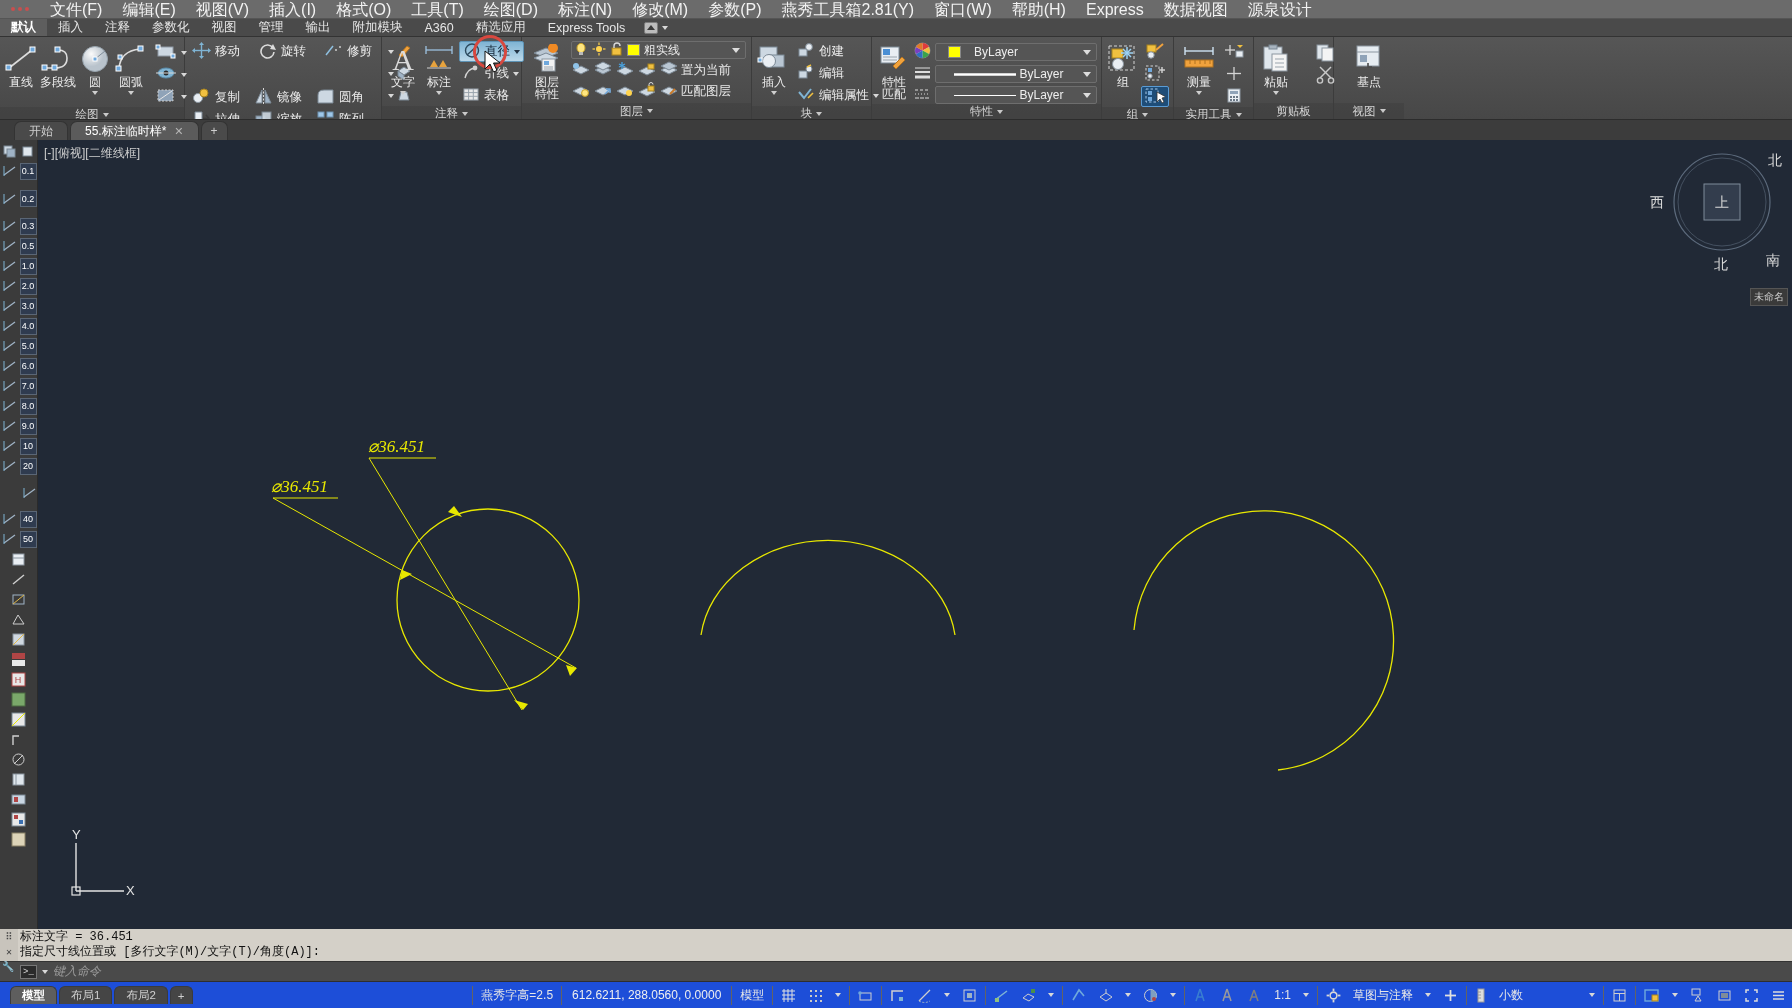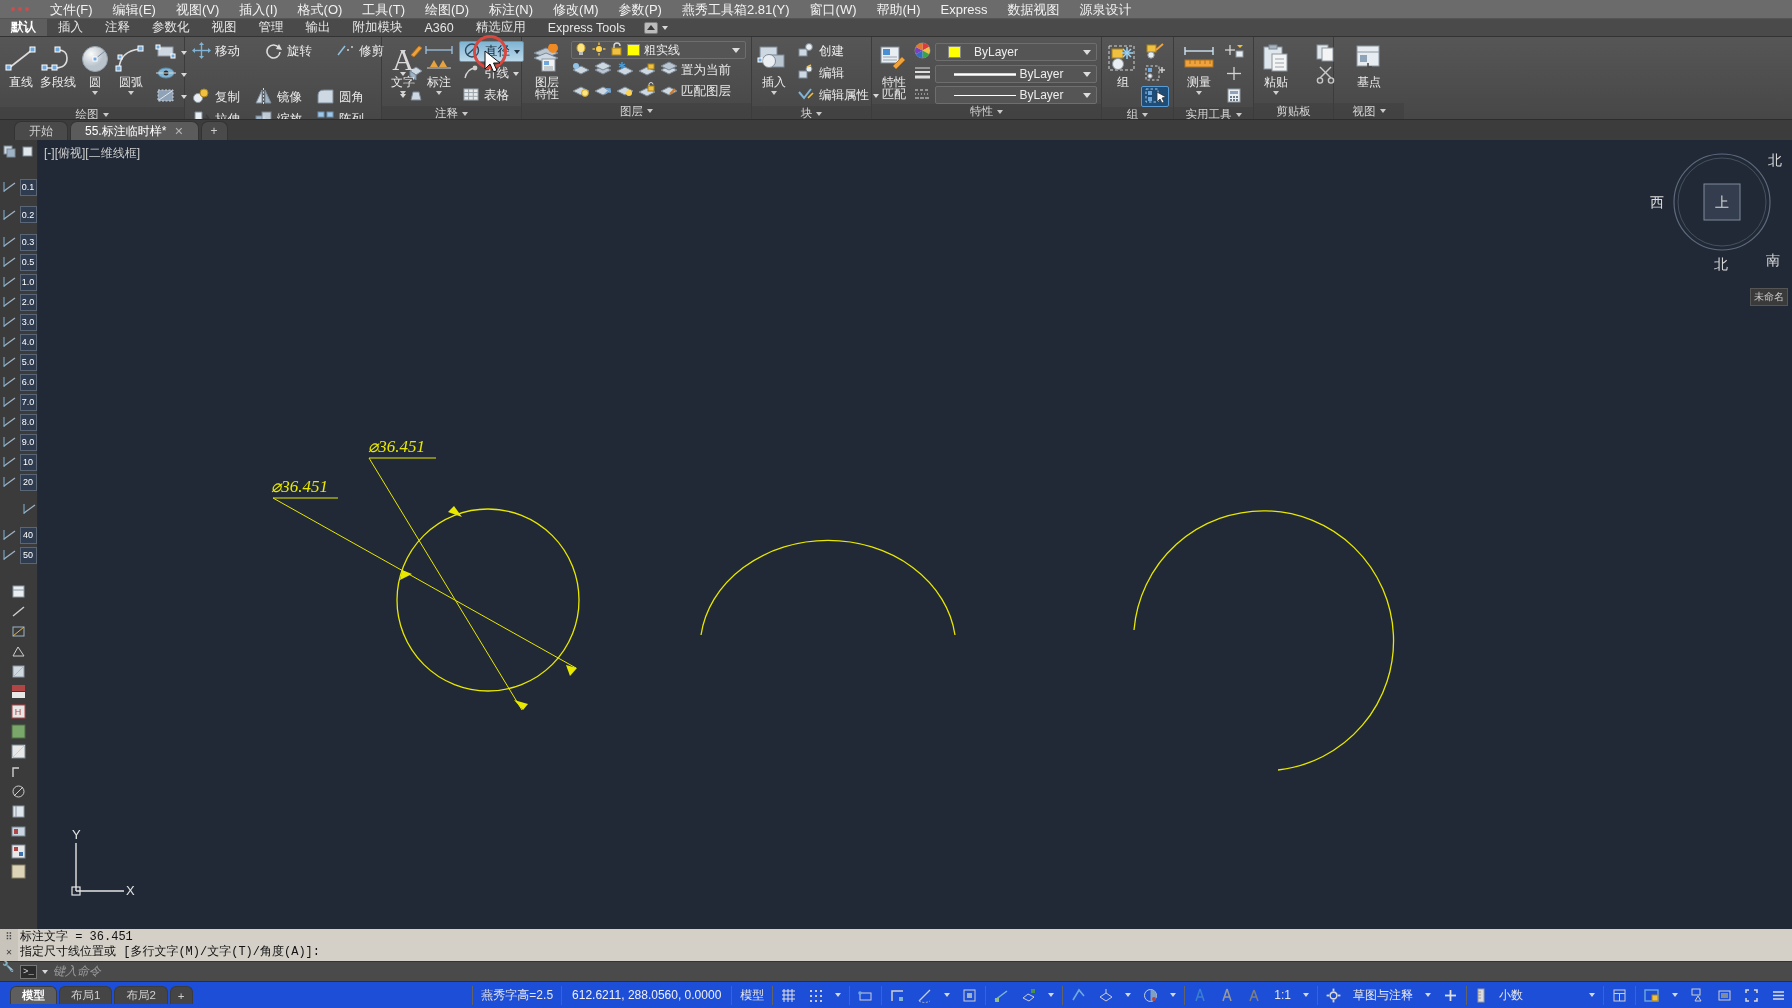--- a/index.html
+++ b/index.html
@@ -14,21 +14,21 @@
   .app { width:1792px; height:1008px; position:relative; display:flex; flex-direction:column; }
 
   
   .menubar {
     height:19px; background:#6b6b6b; display:flex; align-items:center;
     border-bottom:1px solid #555; flex:none; position:relative;
   }
   .qat { width:40px; height:19px; display:flex; align-items:center; justify-content:center; gap:3px;}
   .qat i { width:4px;height:4px;background:#c94f4f;border-radius:50%; display:block;}
   .menubar .mi {
-    padding:0 10px; height:19px; line-height:19px; color:#f2f2f2; font-size:13px; white-space:nowrap;
+    padding:0 10px; height:19px; line-height:19px; color:#f2f2f2; font-size:16px; white-space:nowrap;
     cursor:default;
   }
 
   
   .ribtabs {
     height:18px; background:#4a4a4a; display:flex; align-items:stretch; flex:none;
     border-bottom:1px solid #333; position:relative;
   }
   .ribtabs .rt {
     padding:0 11px; font-size:12.5px; color:#e6e6e6; display:flex; align-items:center; white-space:nowrap;
@@ -87,21 +87,21 @@
   .ftab.active { background:#5b5b5b; color:#fff; }
   .ftab .x { font-size:11px; color:#b5b5b5; }
   .ftab.plus { padding:0 9px; }
 
   
   .main { flex:1; display:flex; position:relative; min-height:0; background:#212936; }
 
   
   .lefttool {
     width:38px; background:#3b3b3b; display:flex; flex-direction:column; align-items:center;
-    padding-top:2px; gap:16px; flex:none; border-right:1px solid #2a2a2a;
+    padding-top:2px; gap:0px; flex:none; border-right:1px solid #2a2a2a;
   }
   .ltbtn { width:18px;height:18px; margin:0.5px 0; display:flex;align-items:center;justify-content:center; }
   .lt2col { display:flex; }
   .dimlabel {
     width:17px;height:17px; background:#2f3b4f; color:#fff; font-size:9px;
     display:flex;align-items:center;justify-content:center; border:1px solid #5a6676;
   }
 
   
   .canvas { flex:1; position:relative; background:#212936; overflow:hidden; }
@@ -284,21 +284,21 @@
       </div>
       <div class="panel-title">
         <span>绘图</span>
           <span class="caret-d"></span>
       </div>
     </div>
 
     <div class="panel" style="width:197px;">
       <div class="panel-body" style="gap:0;">
         <div class="col3" style="padding-top:1px;" id="modify-grid">
-            <div style="display: flex; gap: 12px;">
+            <div style="display: flex; gap: 6px;">
               <div class="smrow" style="width: 60px;">
                 <span><svg width="19" height="17">
                     <g stroke="#7fb4d4" stroke-width="1.4" fill="none">
                       <line x1="9.5" y1="2" x2="9.5" y2="15"></line>
                       <line x1="3" y1="8.5" x2="16" y2="8.5"></line>
                     </g>
                     <polygon points="9.5,0 7,3 12,3" fill="#7fb4d4"></polygon>
                     <polygon points="9.5,17 7,14 12,14" fill="#7fb4d4"></polygon>
                     <polygon points="0,8.5 3,6 3,11" fill="#7fb4d4"></polygon>
                     <polygon points="19,8.5 16,6 16,11" fill="#7fb4d4"></polygon>

